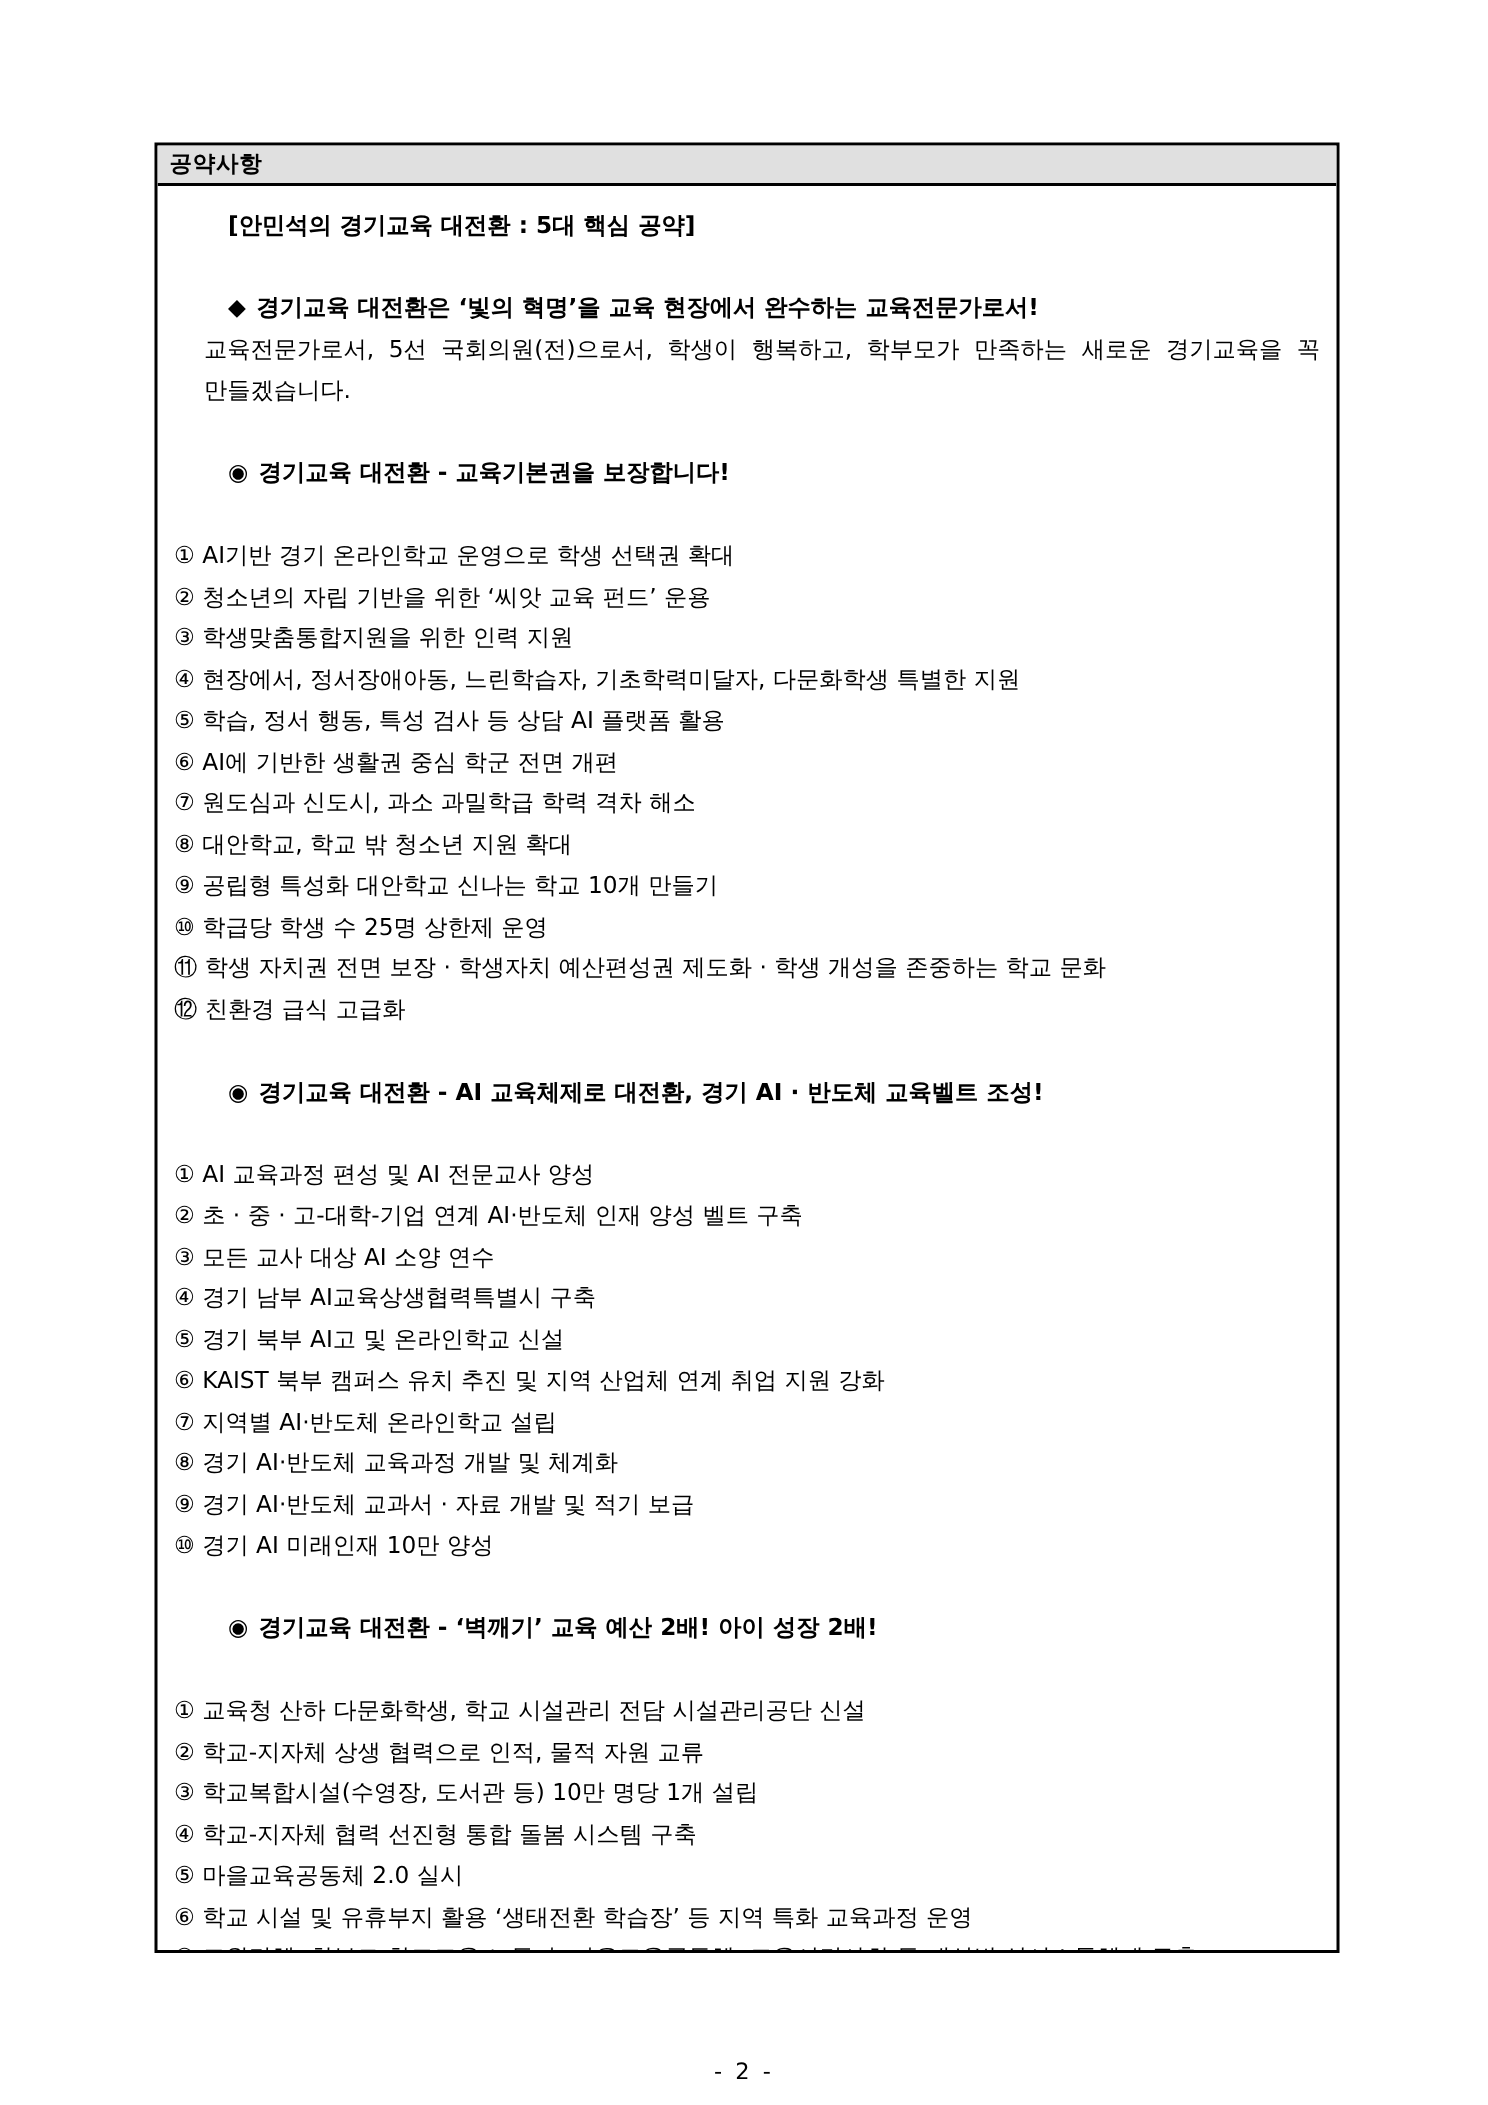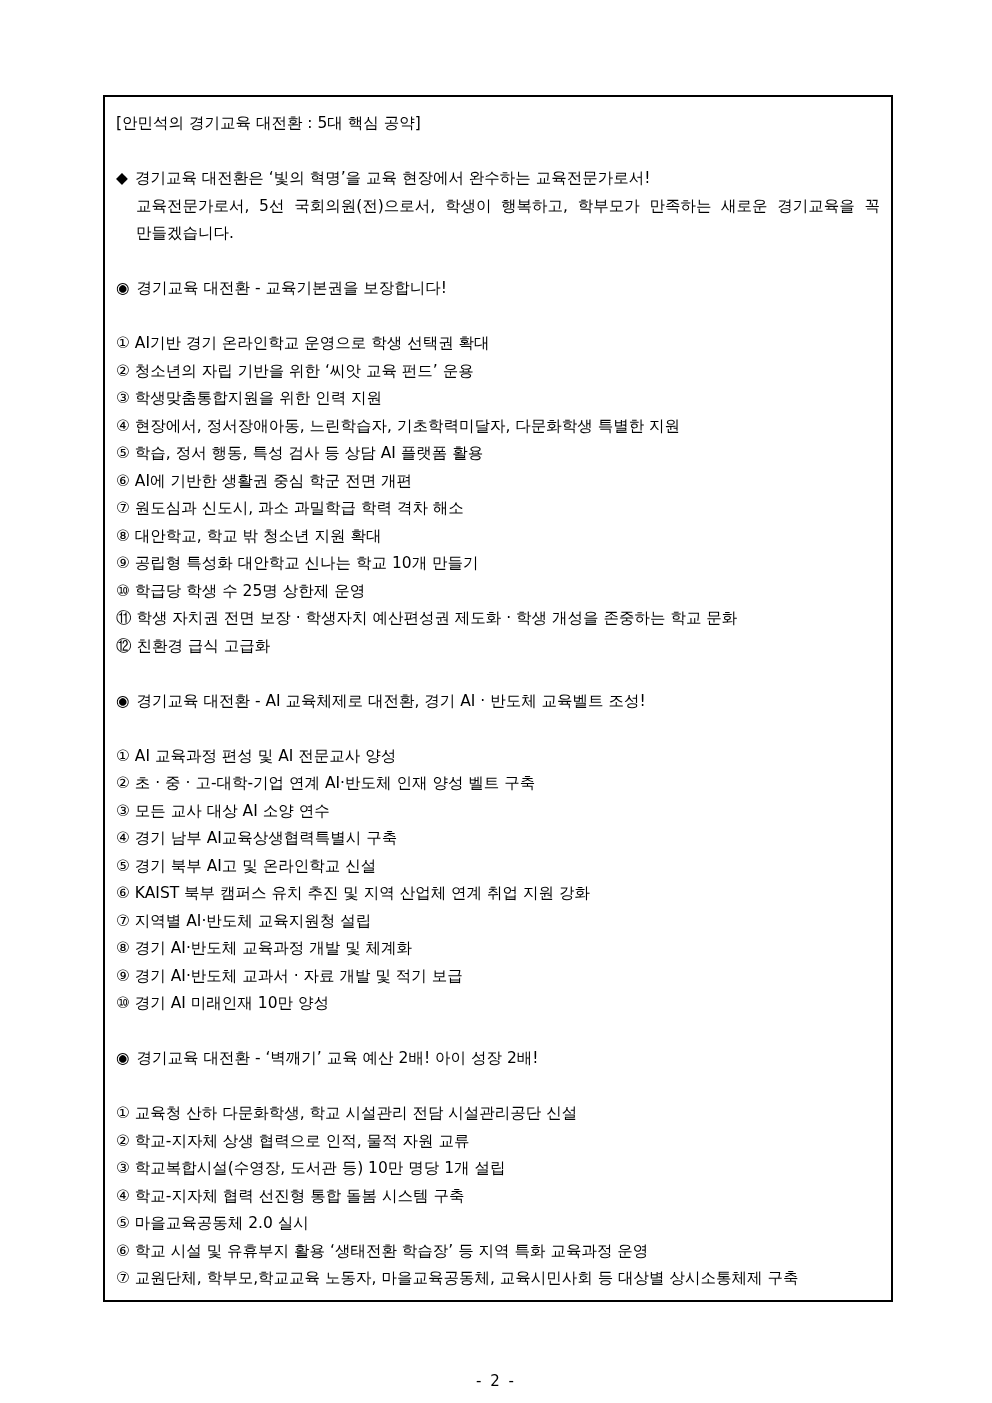--- a/index.html
+++ b/index.html
@@ -41,21 +41,21 @@
   }
   .line {
     height: 27.5px;
     line-height: 27.5px;
     white-space: nowrap;
     overflow: hidden;
   }
   .blank {
     height: 27.5px;
   }
-  .bold { font-weight: 400; }
+  .bold { font-weight: 700; margin-left: 36px; }
   .bullet { margin-right: 7px; }
   .para {
     line-height: 27.7px;
     height: 55.4px;
     overflow: hidden;
     text-align: justify;
     word-break: keep-all;
     margin-left: 20px;
   }
   .page-number {
@@ -68,20 +68,23 @@
     letter-spacing: 2px;
   }
 </style>
 </head>
 <body>
 
 <div class="page">
 
   <div class="pledge-box">
 
+    <div class="box-header">
+      <span>공약사항</span>
+    </div>
 
     <div class="box-content">
 
       <div class="line bold">[안민석의 경기교육 대전환 : 5대 핵심 공약]</div>
 
       <div class="blank"></div>
 
       <div class="line bold">
         <span class="bullet">◆</span><span>경기교육 대전환은 ‘빛의 혁명’을 교육 현장에서 완수하는 교육전문가로서!</span>
       </div>
@@ -112,21 +115,21 @@
       <div class="line bold">
         <span class="bullet">◉</span><span>경기교육 대전환 - AI 교육체제로 대전환, 경기 AI · 반도체 교육벨트 조성!</span>
       </div>
       <div class="blank"></div>
       <div class="line">① AI 교육과정 편성 및 AI 전문교사 양성</div>
       <div class="line">② 초 · 중 · 고-대학-기업 연계 AI·반도체 인재 양성 벨트 구축</div>
       <div class="line">③ 모든 교사 대상 AI 소양 연수</div>
       <div class="line">④ 경기 남부 AI교육상생협력특별시 구축</div>
       <div class="line">⑤ 경기 북부 AI고 및 온라인학교 신설</div>
       <div class="line">⑥ KAIST 북부 캠퍼스 유치 추진 및 지역 산업체 연계 취업 지원 강화</div>
-      <div class="line">⑦ 지역별 AI·반도체 교육지원청 설립</div>
+      <div class="line">⑦ 지역별 AI·반도체 온라인학교 설립</div>
       <div class="line">⑧ 경기 AI·반도체 교육과정 개발 및 체계화</div>
       <div class="line">⑨ 경기 AI·반도체 교과서 · 자료 개발 및 적기 보급</div>
       <div class="line">⑩ 경기 AI 미래인재 10만 양성</div>
 
       <div class="blank"></div>
 
       <div class="line bold">
         <span class="bullet">◉</span><span>경기교육 대전환 - ‘벽깨기’  교육 예산 2배! 아이 성장 2배!</span>
       </div>
       <div class="blank"></div>

